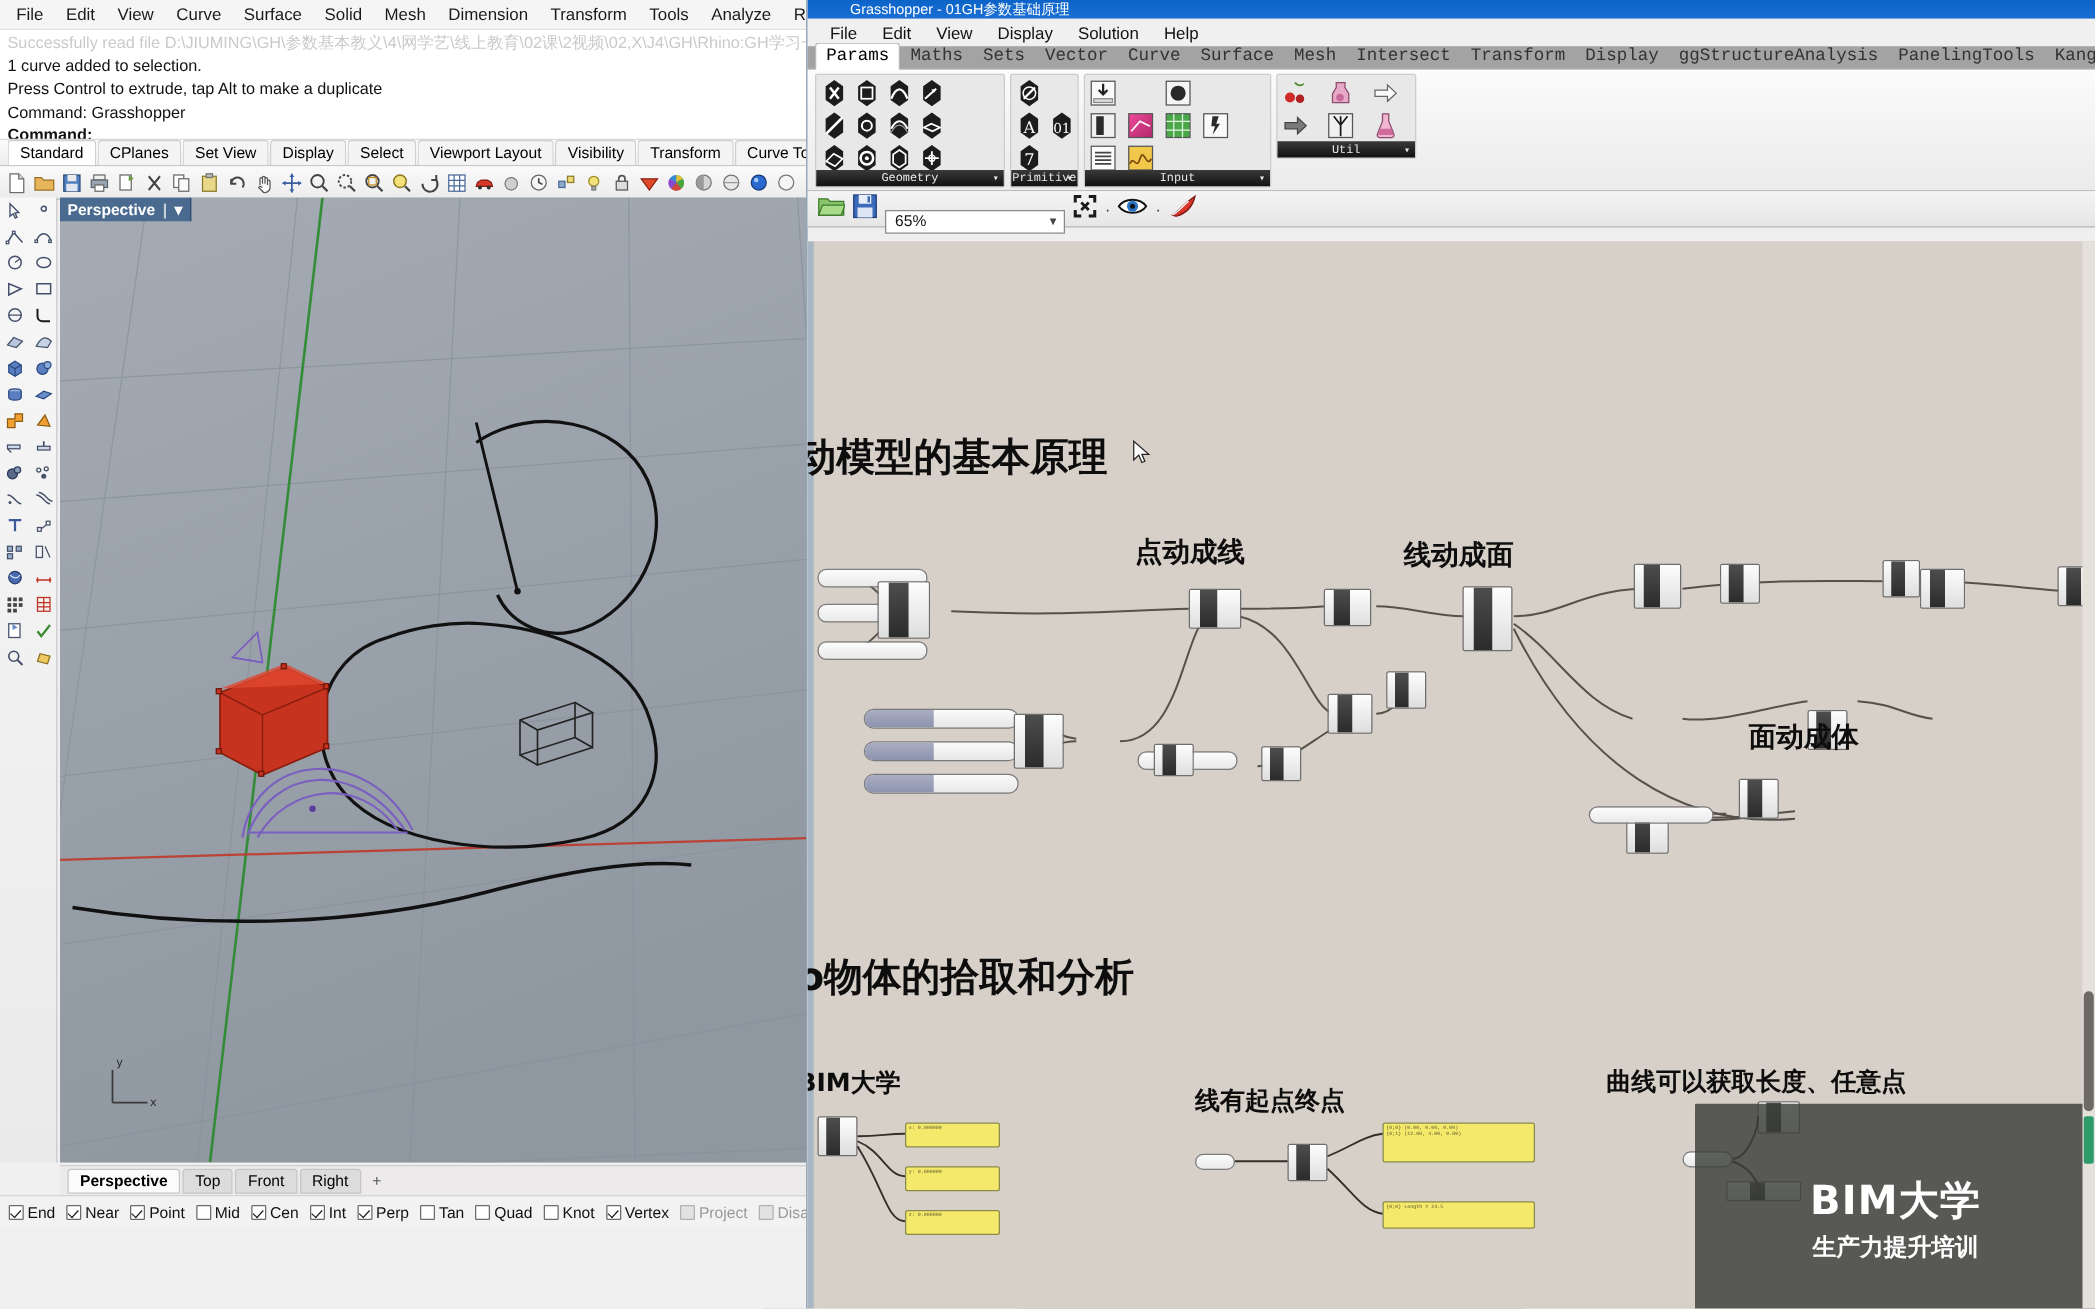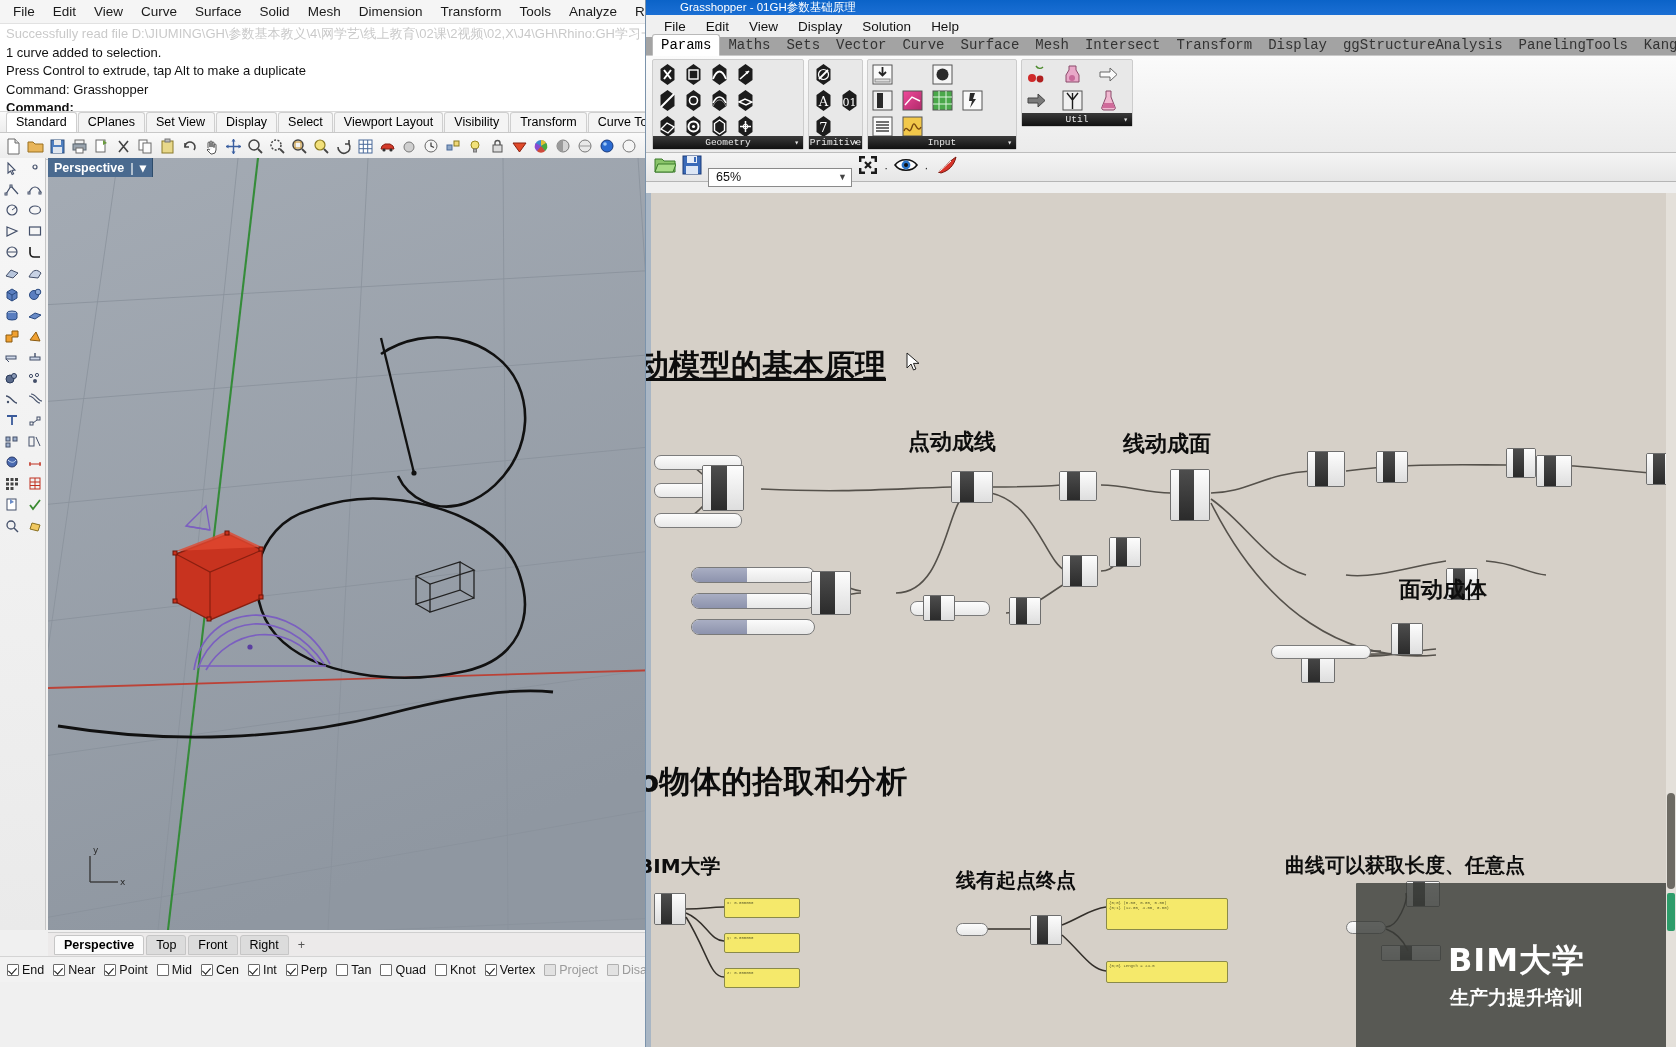--- a/index.html
+++ b/index.html
@@ -1320,21 +1320,21 @@
         <path d="M40 720 C60 728 64 748 78 748"></path>
         <path d="M40 724 C62 760 64 784 78 784"></path>
         <path d="M342 736 C362 736 368 736 384 736"></path>
         <path d="M416 732 C436 724 444 716 460 714"></path>
         <path d="M416 742 C436 760 444 776 460 778"></path>
         <path d="M740 734 C752 734 762 708 760 700"></path>
         <path d="M740 736 C756 742 760 754 762 758"></path>
       </g>
     </svg>
 
-    <div class="gh-label gh-title-big" style="left:-8px; top:152px;text-decoration:underline;">动模型的基本原理</div>
+    <div class="gh-label gh-title-big" style="left:-8px; top:152px;">动模型的基本原理</div>
     <div class="gh-label gh-label-mid" style="left:262px; top:234px;">点动成线</div>
     <div class="gh-label gh-label-mid" style="left:477px; top:236px;">线动成面</div>
     <div class="gh-label gh-label-mid" style="left:753px; top:382px;">面动成体</div>
     <div class="gh-label gh-title-big" style="left:-8px; top:568px;">o物体的拾取和分析</div>
     <div class="gh-label gh-label-sm" style="left:-8px; top:660px;">BIM大学</div>
     <div class="gh-label gh-label-sm" style="left:310px; top:674px;">线有起点终点</div>
     <div class="gh-label gh-label-sm" style="left:639px; top:659px;">曲线可以获取长度、任意点</div>
 
     <div class="watermark" style="left:710px; top:690px; width:321px; height:184px;">
       <span class="wm-main">BIM大学</span>

